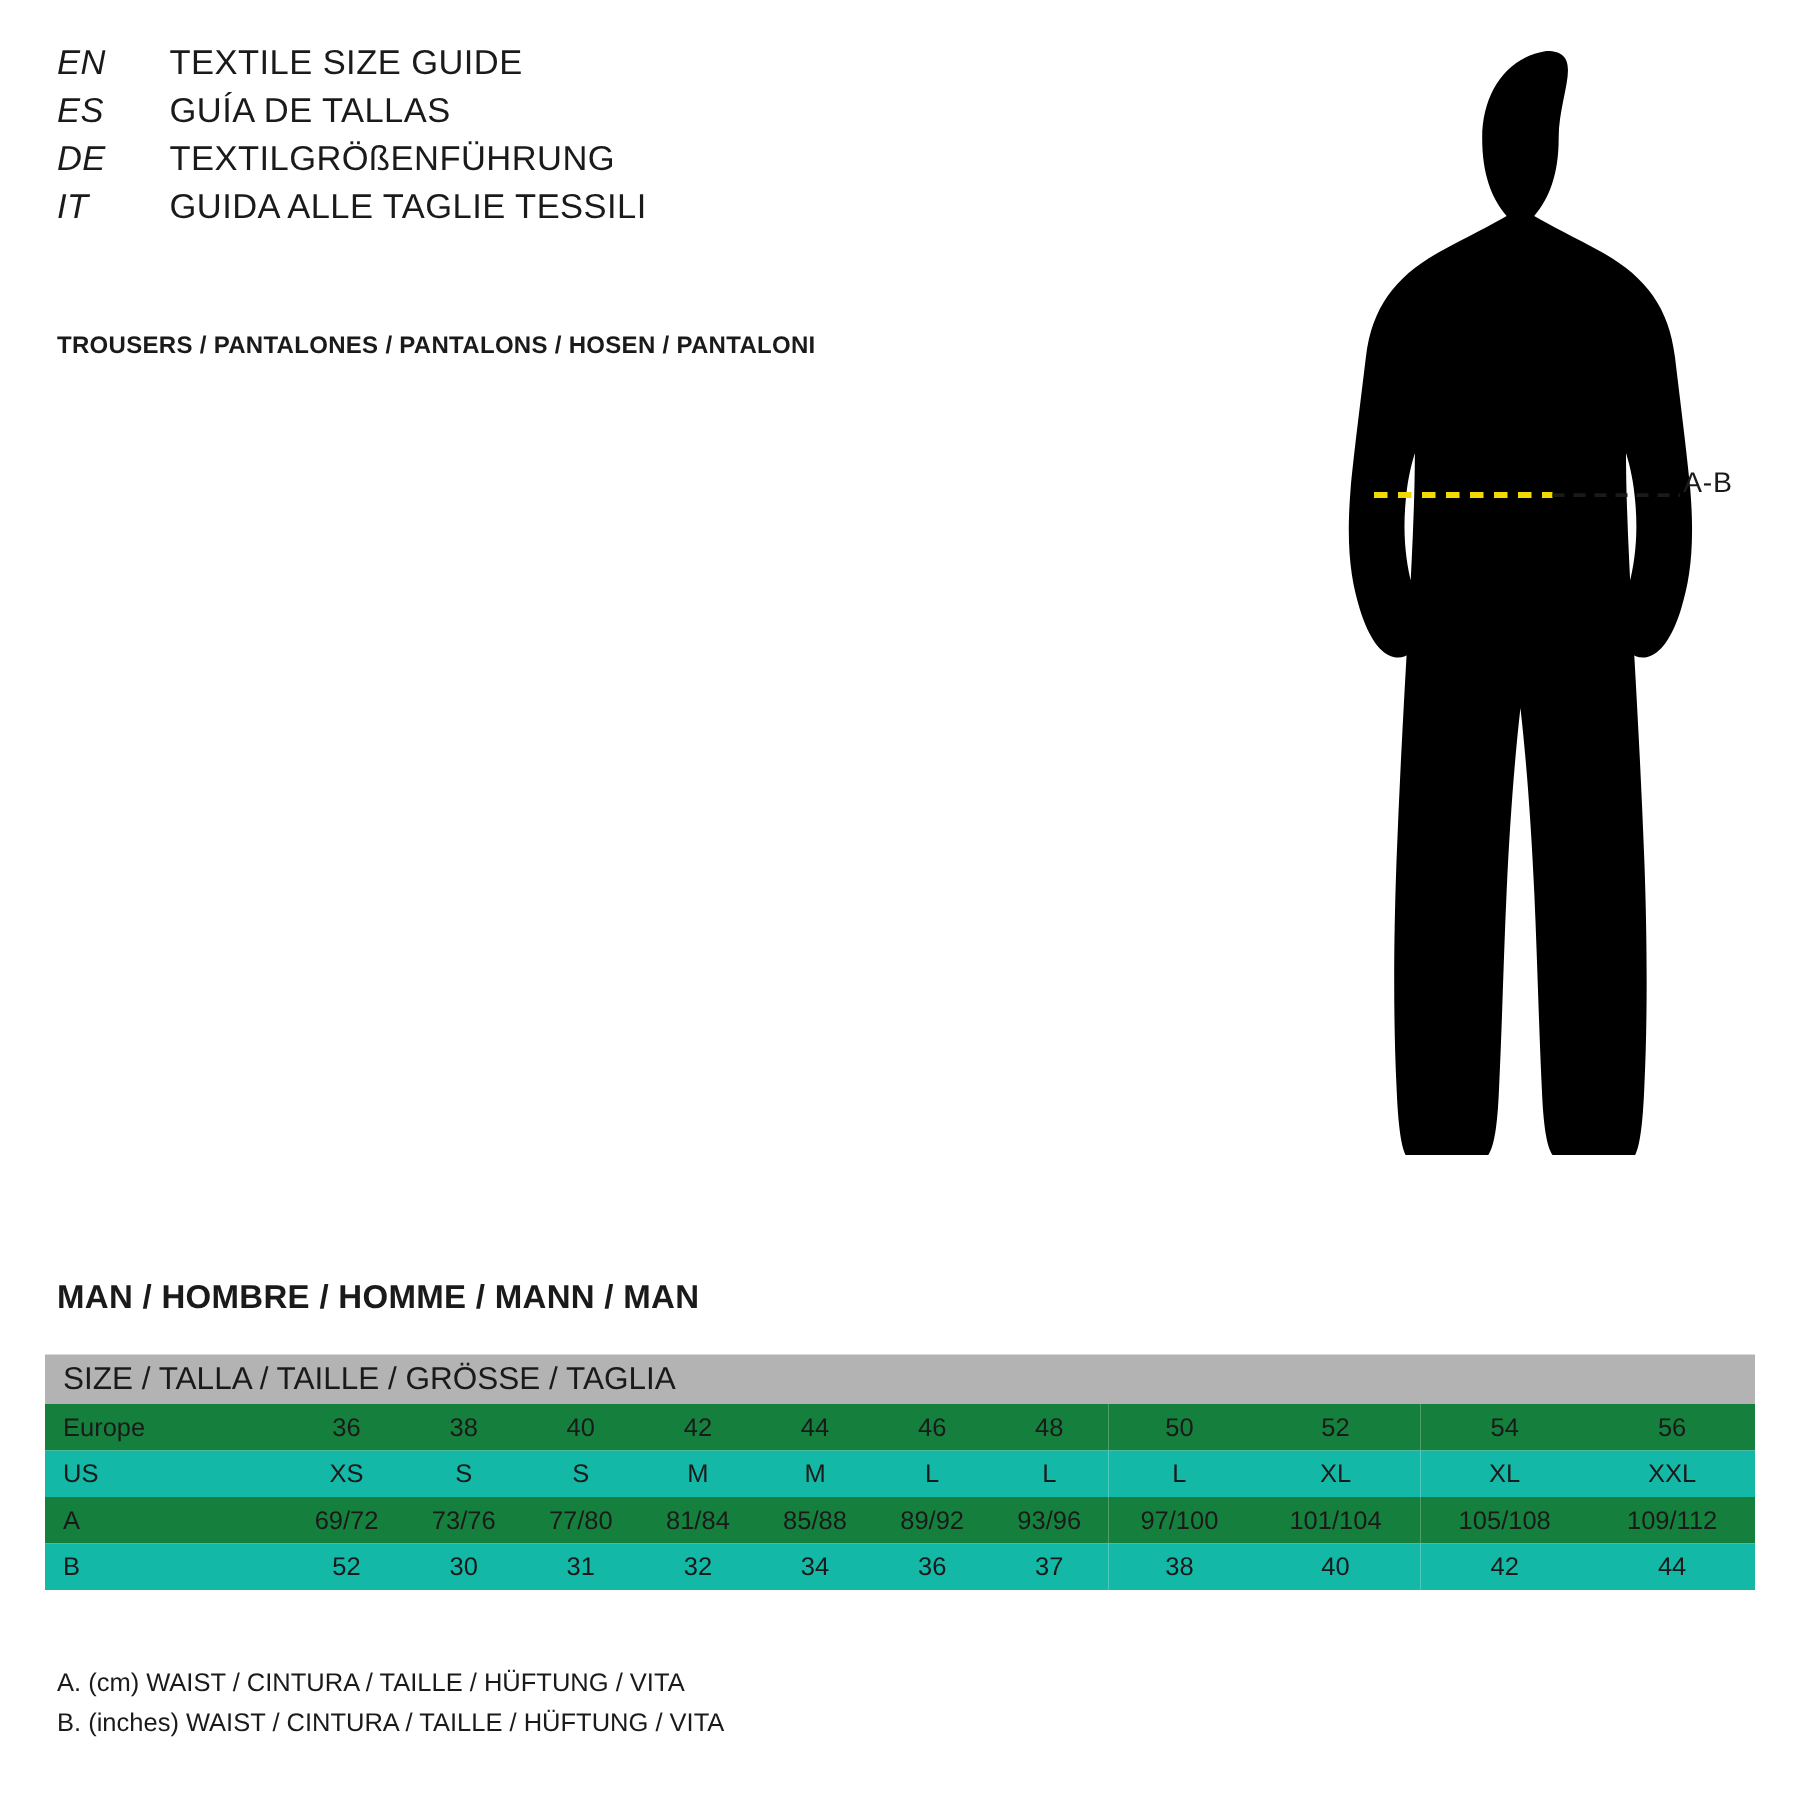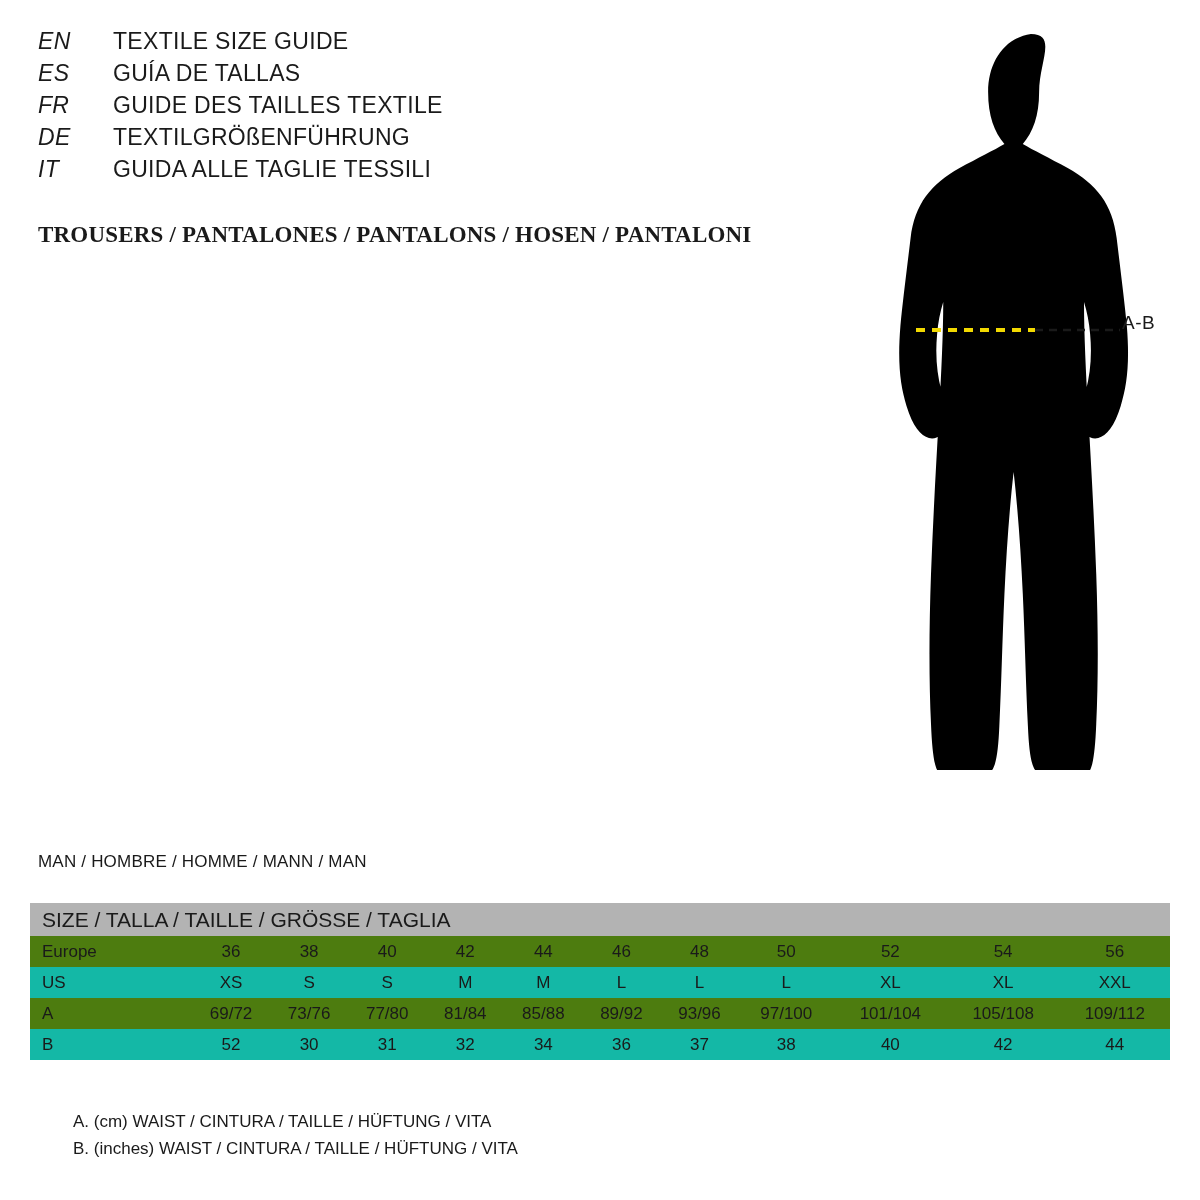--- a/index.html
+++ b/index.html
@@ -37,25 +37,24 @@
   }
   .lang-text {
     font-size: 23px;
     letter-spacing: .3px;
     color: #1a1a1a;
   }
   #garment-title {
     position: absolute;
     left: 38px;
     top: 222px;
-    font-size: 23px;
+    font-size: 16px;
     font-weight: bold;
     letter-spacing: .2px;
     color: #1a1a1a;
-    font-family: Liberation Serif, serif;
   }
 
   
   #figure-area {
     position: absolute;
     left: 820px;
     top: 20px;
     width: 380px;
     height: 790px;
   }
@@ -68,22 +67,22 @@
     font-size: 19px;
     color: #1a1a1a;
     letter-spacing: .5px;
   }
 
   
   #table-heading {
     position: absolute;
     left: 38px;
     top: 852px;
-    font-size: 17px;
-    font-weight: normal;
+    font-size: 22px;
+    font-weight: bold;
     letter-spacing: .2px;
     color: #1a1a1a;
   }
 
   #size-table {
     position: absolute;
     left: 30px;
     top: 903px;
     width: 1140px;
     border-collapse: collapse;
@@ -102,48 +101,44 @@
     text-align: left;
     padding-left: 12px;
     font-size: 21px;
     height: 33px;
   }
   #size-table td.rowlabel {
     text-align: left;
     padding-left: 12px;
     width: 150px;
   }
-  #size-table tr.shaded td { background: #4d7c0f; }
+  #size-table tr.shaded td { background: #15803d; }
   #size-table tr.plain td { background: #14b8a6; }
 
   #footnotes {
     position: absolute;
     left: 38px;
     top: 1108px;
     font-size: 17px;
     line-height: 27px;
     color: #1a1a1a;
   }
-  .footnote { white-space: nowrap; margin-left: 35px; }
+  .footnote { white-space: nowrap; }
 </style>
 </head>
 <body>
 
 <div id="lang-block">
   <div class="lang-row">
     <span class="lang-code">EN</span>
     <span class="lang-text">TEXTILE SIZE GUIDE</span>
   </div>
   <div class="lang-row">
     <span class="lang-code">ES</span>
     <span class="lang-text">GUÍA DE TALLAS</span>
-  </div>
-  <div class="lang-row">
-    <span class="lang-code">FR</span>
-    <span class="lang-text">GUIDE DES TAILLES TEXTILE</span>
   </div>
   <div class="lang-row">
     <span class="lang-code">DE</span>
     <span class="lang-text">TEXTILGRÖßENFÜHRUNG</span>
   </div>
   <div class="lang-row">
     <span class="lang-code">IT</span>
     <span class="lang-text">GUIDA ALLE TAGLIE TESSILI</span>
   </div>
 </div>

